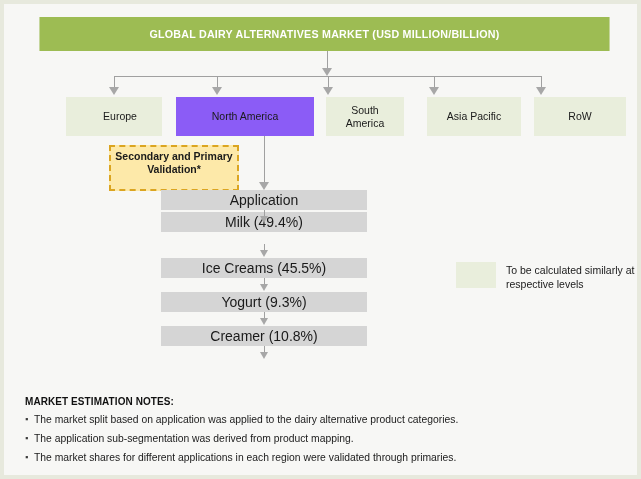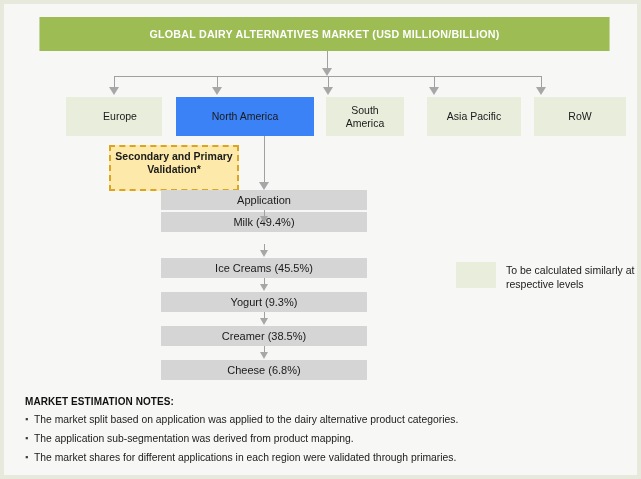--- a/index.html
+++ b/index.html
@@ -76,21 +76,21 @@
     font-size: 10.5px;
     display: flex;
     align-items: center;
     justify-content: center;
     text-align: center;
     line-height: 1.15;
     box-sizing: border-box;
     padding: 0 4px;
   }
   .region.highlight {
-    background: #3b82f6;
+    background: #8b5cf6;
   }
 
   
   .validation {
     position: absolute;
     left: 105px;
     top: 141px;
     width: 130px;
     height: 46px;
     background: #fde9a9;
@@ -106,21 +106,21 @@
   }
 
   
   .flowbar {
     position: absolute;
     left: 157px;
     width: 206px;
     height: 20px;
     background: #d5d5d5;
     color: #1a1a1a;
-    font-size: 11px;
+    font-size: 14px;
     display: flex;
     align-items: center;
     justify-content: center;
     text-align: center;
   }
 
   
   .legend-swatch {
     position: absolute;
     left: 452px;
@@ -212,22 +212,21 @@
 
   <div class="validation">Secondary and Primary Validation*</div>
 
   <div class="vline" style="left:260px; top:132px; height:50px;"></div>
   <div class="arrowhead" style="left:255px; top:178px;"></div>
 
   <div class="flowbar" style="top:186px;">Application</div>
   <div class="flowbar" style="top:208px;">Milk (49.4%)</div>
   <div class="flowbar" style="top:254px;">Ice Creams (45.5%)</div>
   <div class="flowbar" style="top:288px;">Yogurt (9.3%)</div>
-  <div class="flowbar" style="top:322px;">Creamer (38.5%)</div>
-  <div class="flowbar" style="top:356px;">Cheese (6.8%)</div>
+  <div class="flowbar" style="top:322px;">Creamer (10.8%)</div>
 
   <div class="vline" style="left:260px; top:206px; height:8px;"></div>
   <div class="arrowhead small" style="left:256px; top:212px;"></div>
 
   <div class="vline" style="left:260px; top:240px; height:8px;"></div>
   <div class="arrowhead small" style="left:256px; top:246px;"></div>
 
   <div class="vline" style="left:260px; top:274px; height:8px;"></div>
   <div class="arrowhead small" style="left:256px; top:280px;"></div>
 

